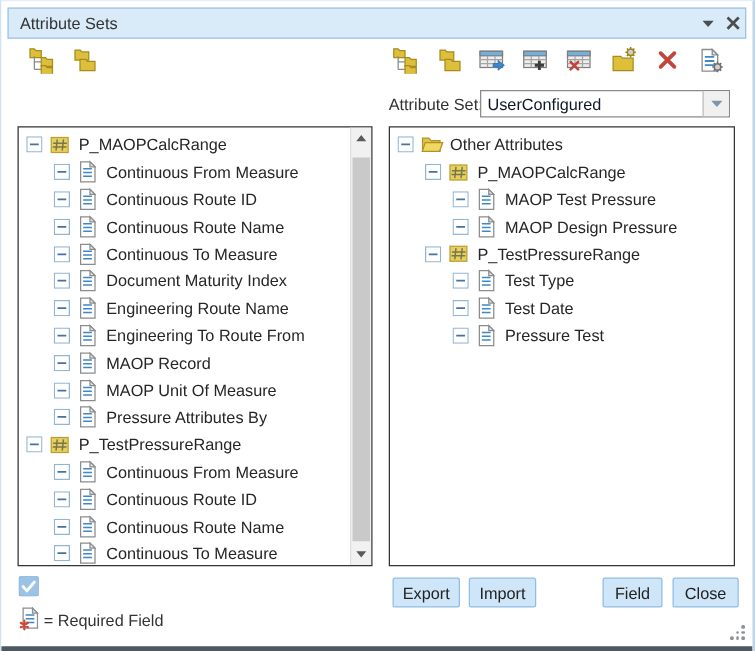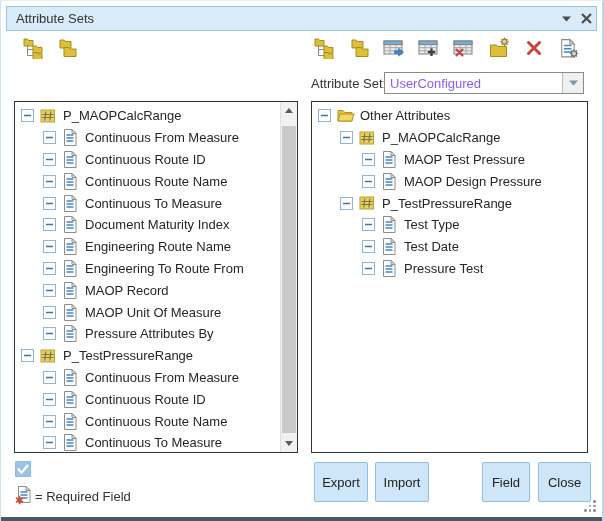--- a/index.html
+++ b/index.html
@@ -16,21 +16,21 @@
   .toolgroup.left{left:21px;gap:12px;}
   .toolgroup.right{left:312px;gap:13px;}
   .tool-btn{width:22px;height:22px;display:inline-flex;align-items:center;justify-content:center;}
   
   .section-label{position:absolute;font-size:13px;color:#333;}
   #lbl-available{left:14px;top:75px;}
   #lbl-attrset{left:310px;top:75px;}
   
   .combo{position:absolute;left:383px;top:71px;width:200px;height:22px;border:1px solid #8a8a8a;
          background:#fff;box-sizing:border-box;display:flex;align-items:center;}
-  .combo-value{flex:1;font-size:13px;color:#8b5cf6;padding-left:5px;white-space:nowrap;overflow:hidden;}
+  .combo-value{flex:1;font-size:13px;color:#0f172a;padding-left:5px;white-space:nowrap;overflow:hidden;}
   .combo-btn{width:20px;height:100%;background:#f0f0f0;border-left:1px solid #bdbdbd;
              display:inline-flex;align-items:center;justify-content:center;}
   
   .tree-panel{position:absolute;top:100px;background:#fff;border:1px solid #333;box-sizing:border-box;overflow:hidden;}
   #left-panel{left:13px;width:284px;height:352px;}
   #right-panel{left:310px;width:277px;height:352px;}
   .tree-body{position:absolute;inset:0;padding-top:3px;overflow:hidden;}
   #left-panel .tree-body{right:17px;}
   .tree-row{display:flex;align-items:center;height:21.8px;font-size:13px;color:#262626;white-space:nowrap;}
   .expander{width:13px;height:13px;margin-right:6px;flex:none;display:inline-flex;}
@@ -42,21 +42,21 @@
   .scroll-arrow.up{top:0;}
   .scroll-arrow.down{bottom:0;}
   .tri-up{width:0;height:0;border-left:4px solid transparent;border-right:4px solid transparent;border-bottom:5px solid #5a5a5a;}
   .tri-down{width:0;height:0;border-left:4px solid transparent;border-right:4px solid transparent;border-top:5px solid #5a5a5a;}
   .scroll-thumb{position:absolute;left:1px;width:14px;top:24px;bottom:19px;background:#c9c9c9;}
   
   .checkbox{position:absolute;left:14px;top:460px;width:16px;height:16px;display:inline-flex;}
   #lbl-include{left:36px;top:461px;}
   .req-icon{position:absolute;left:14px;top:484px;width:16px;height:20px;display:inline-flex;}
   #lbl-required{left:34px;top:488px;}
-  .btn{position:absolute;top:461px;height:40px;background:#cfe6f8;border:1px solid #8fbde4;border-radius:2px;
+  .btn{position:absolute;top:461px;height:24px;background:#cfe6f8;border:1px solid #8fbde4;border-radius:2px;
        font-size:13px;color:#222;display:flex;align-items:center;justify-content:center;box-sizing:border-box;
        font-family:"Liberation Sans",sans-serif;padding:0;}
   #btn-export{left:313px;width:54px;}
   #btn-import{left:374px;width:54px;}
   #btn-save{left:481px;width:48px;}
   #btn-close{left:537px;width:53px;}
   
   .bottom-edge{position:absolute;left:0;right:0;bottom:0;height:4px;background:#4e5862;}
   .grip{position:absolute;right:6px;bottom:9px;width:12px;height:12px;}
   .grip i{position:absolute;width:2.5px;height:2.5px;background:#8d9298;border-radius:50%;}

